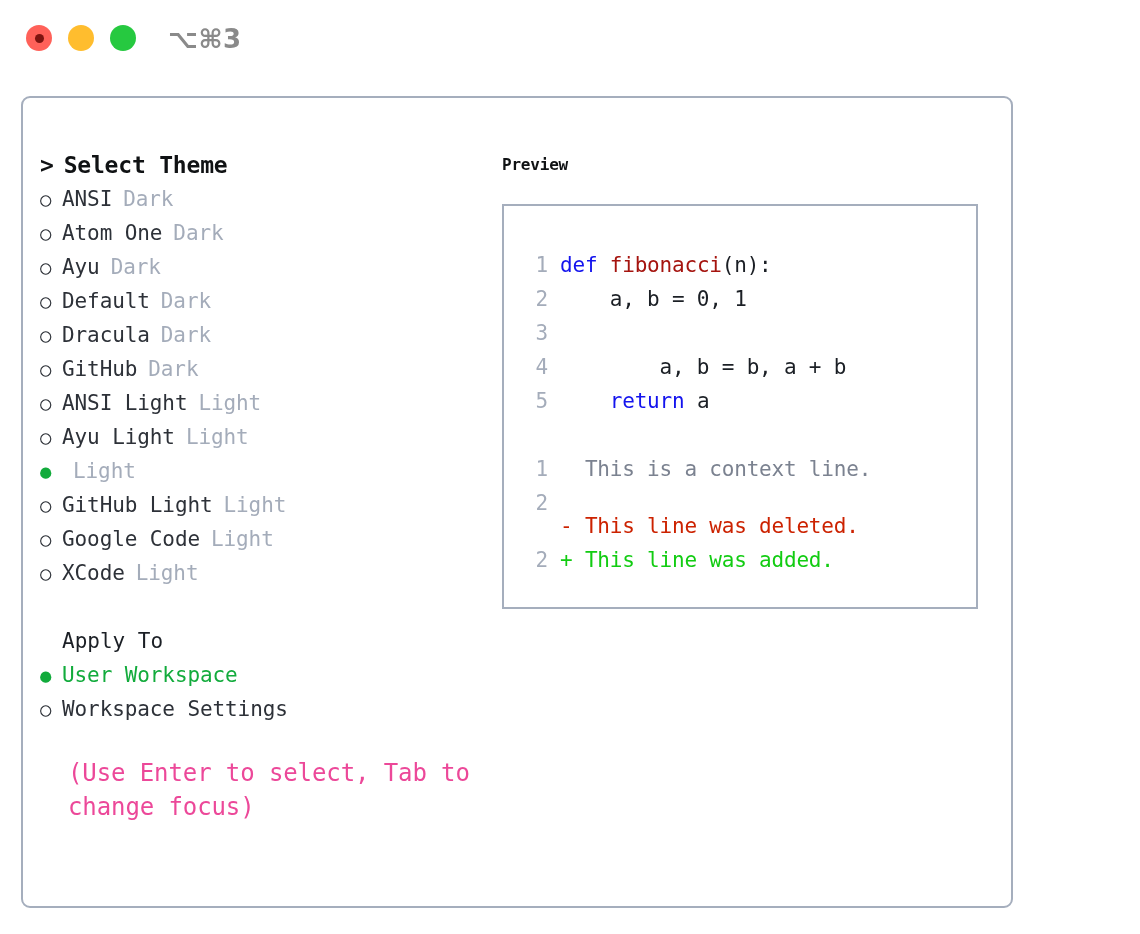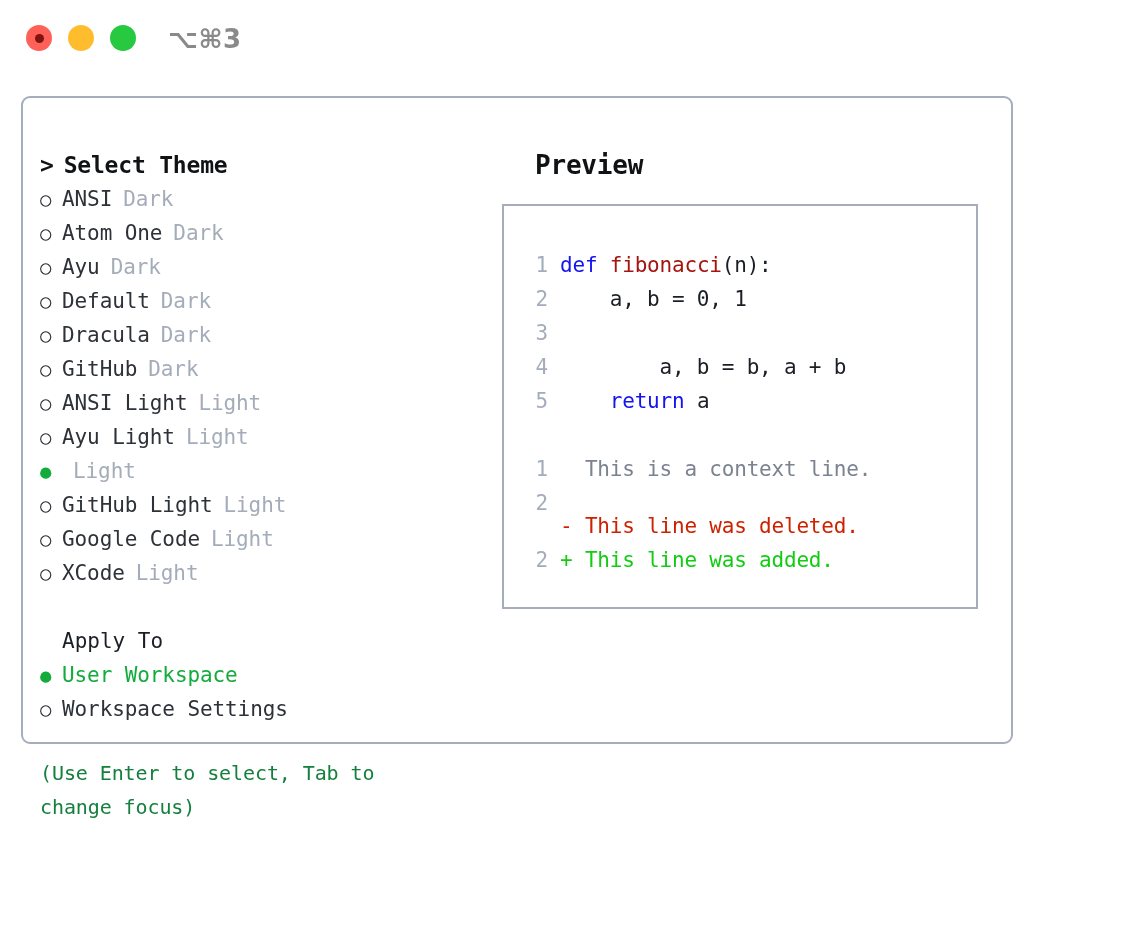--- a/index.html
+++ b/index.html
@@ -71,21 +71,21 @@
     letter-spacing: 0.5px;
     white-space: nowrap;
   }
 
   
   .card {
     position: absolute;
     left: 21px;
     top: 96px;
     width: 992px;
-    height: 648px;
+    height: 812px;
     border: 2px solid #a5aebd;
     border-radius: 9px;
     background: #ffffff;
     box-sizing: border-box;
   }
 
   
   .left-pane {
     position: absolute;
     left: 17px;
@@ -135,41 +135,41 @@
     color: #1b1f25;
     font-weight: 400;
     white-space: nowrap;
   }
   .section-head .bullet { color: transparent; }
 
   .spacer { height: 34px; }
 
   .hint {
     margin-top: 30px;
-    font-size: 20px;
-    line-height: 34px;
-    color: #15803d;
+    font-size: 24px;
+    line-height: 34px;
+    color: #ec4899;
     width: 410px;
     letter-spacing: -0.1px;
+    margin-left: 28px;
   }
 
   
   .right-pane {
     position: absolute;
     left: 479px;
     top: 50px;
     width: 490px;
   }
   .preview-title {
-    font-size: 26px;
+    font-size: 16px;
     font-weight: 700;
     color: #101214;
     line-height: 34px;
     letter-spacing: -0.2px;
-    margin-left: 33px;
   }
   .preview-box {
     margin-top: 22px;
     width: 476px;
     height: 405px;
     border: 2px solid #a5aebd;
     box-sizing: border-box;
     background: #ffffff;
     position: relative;
   }

